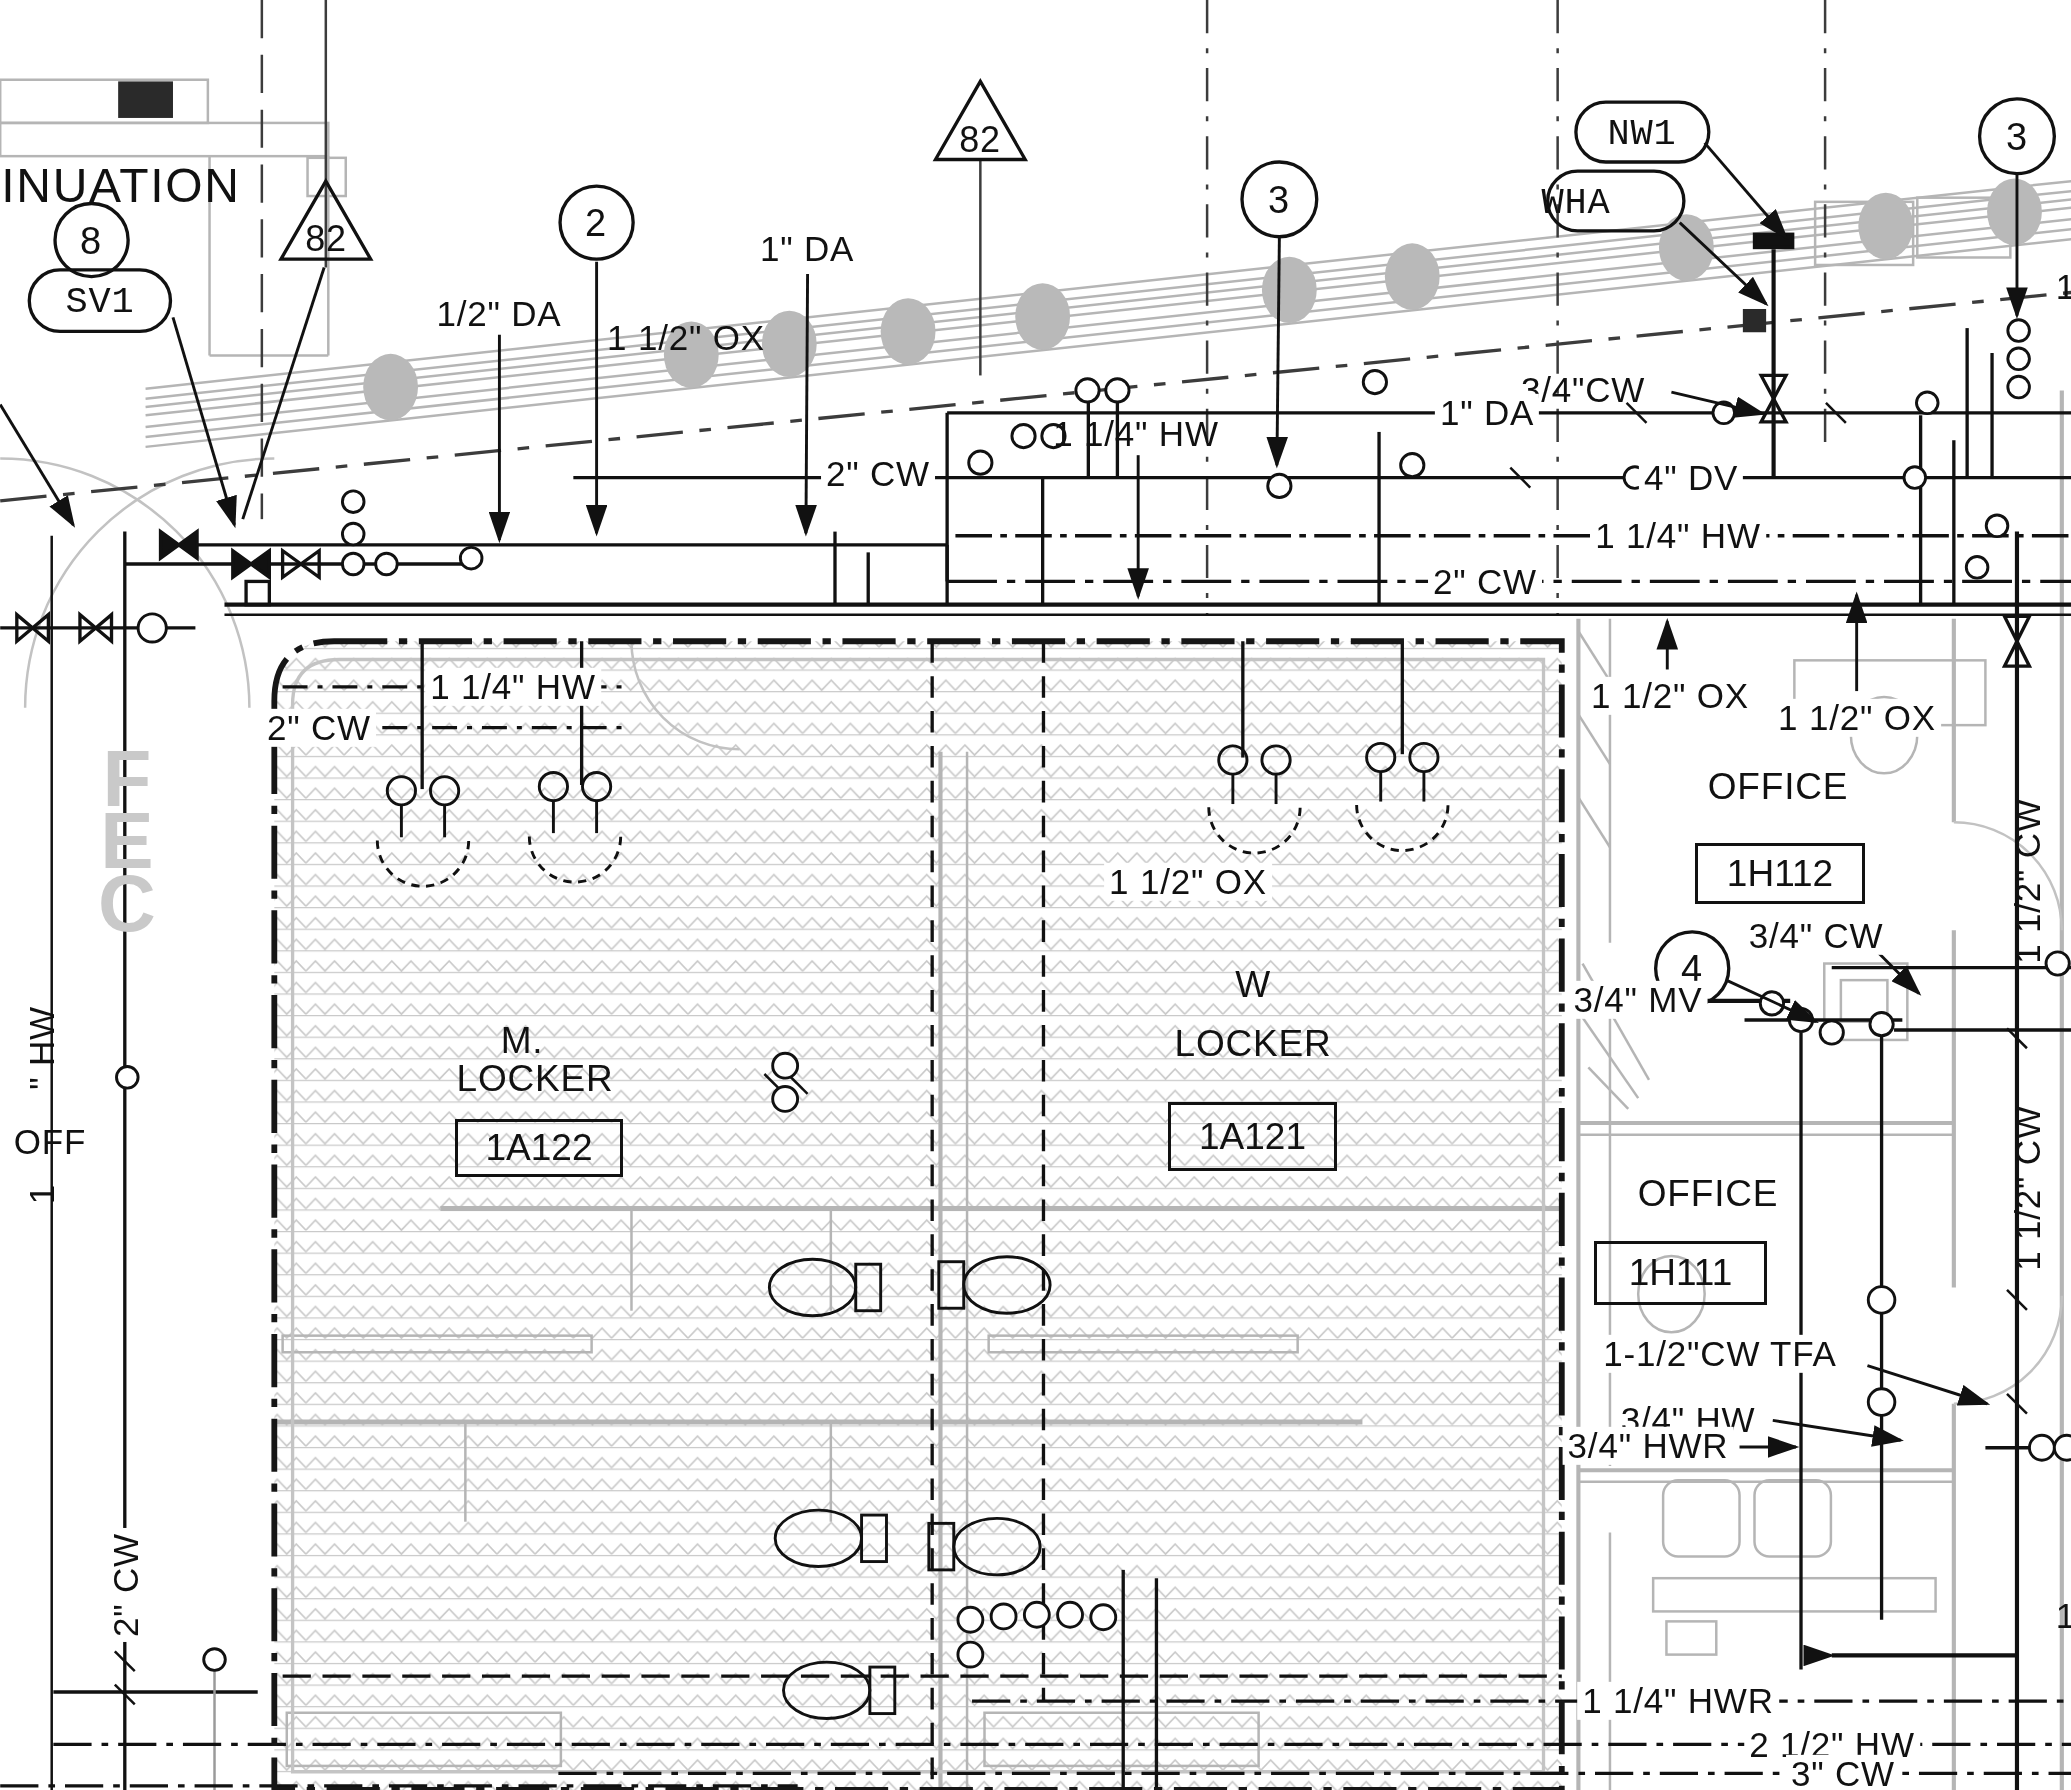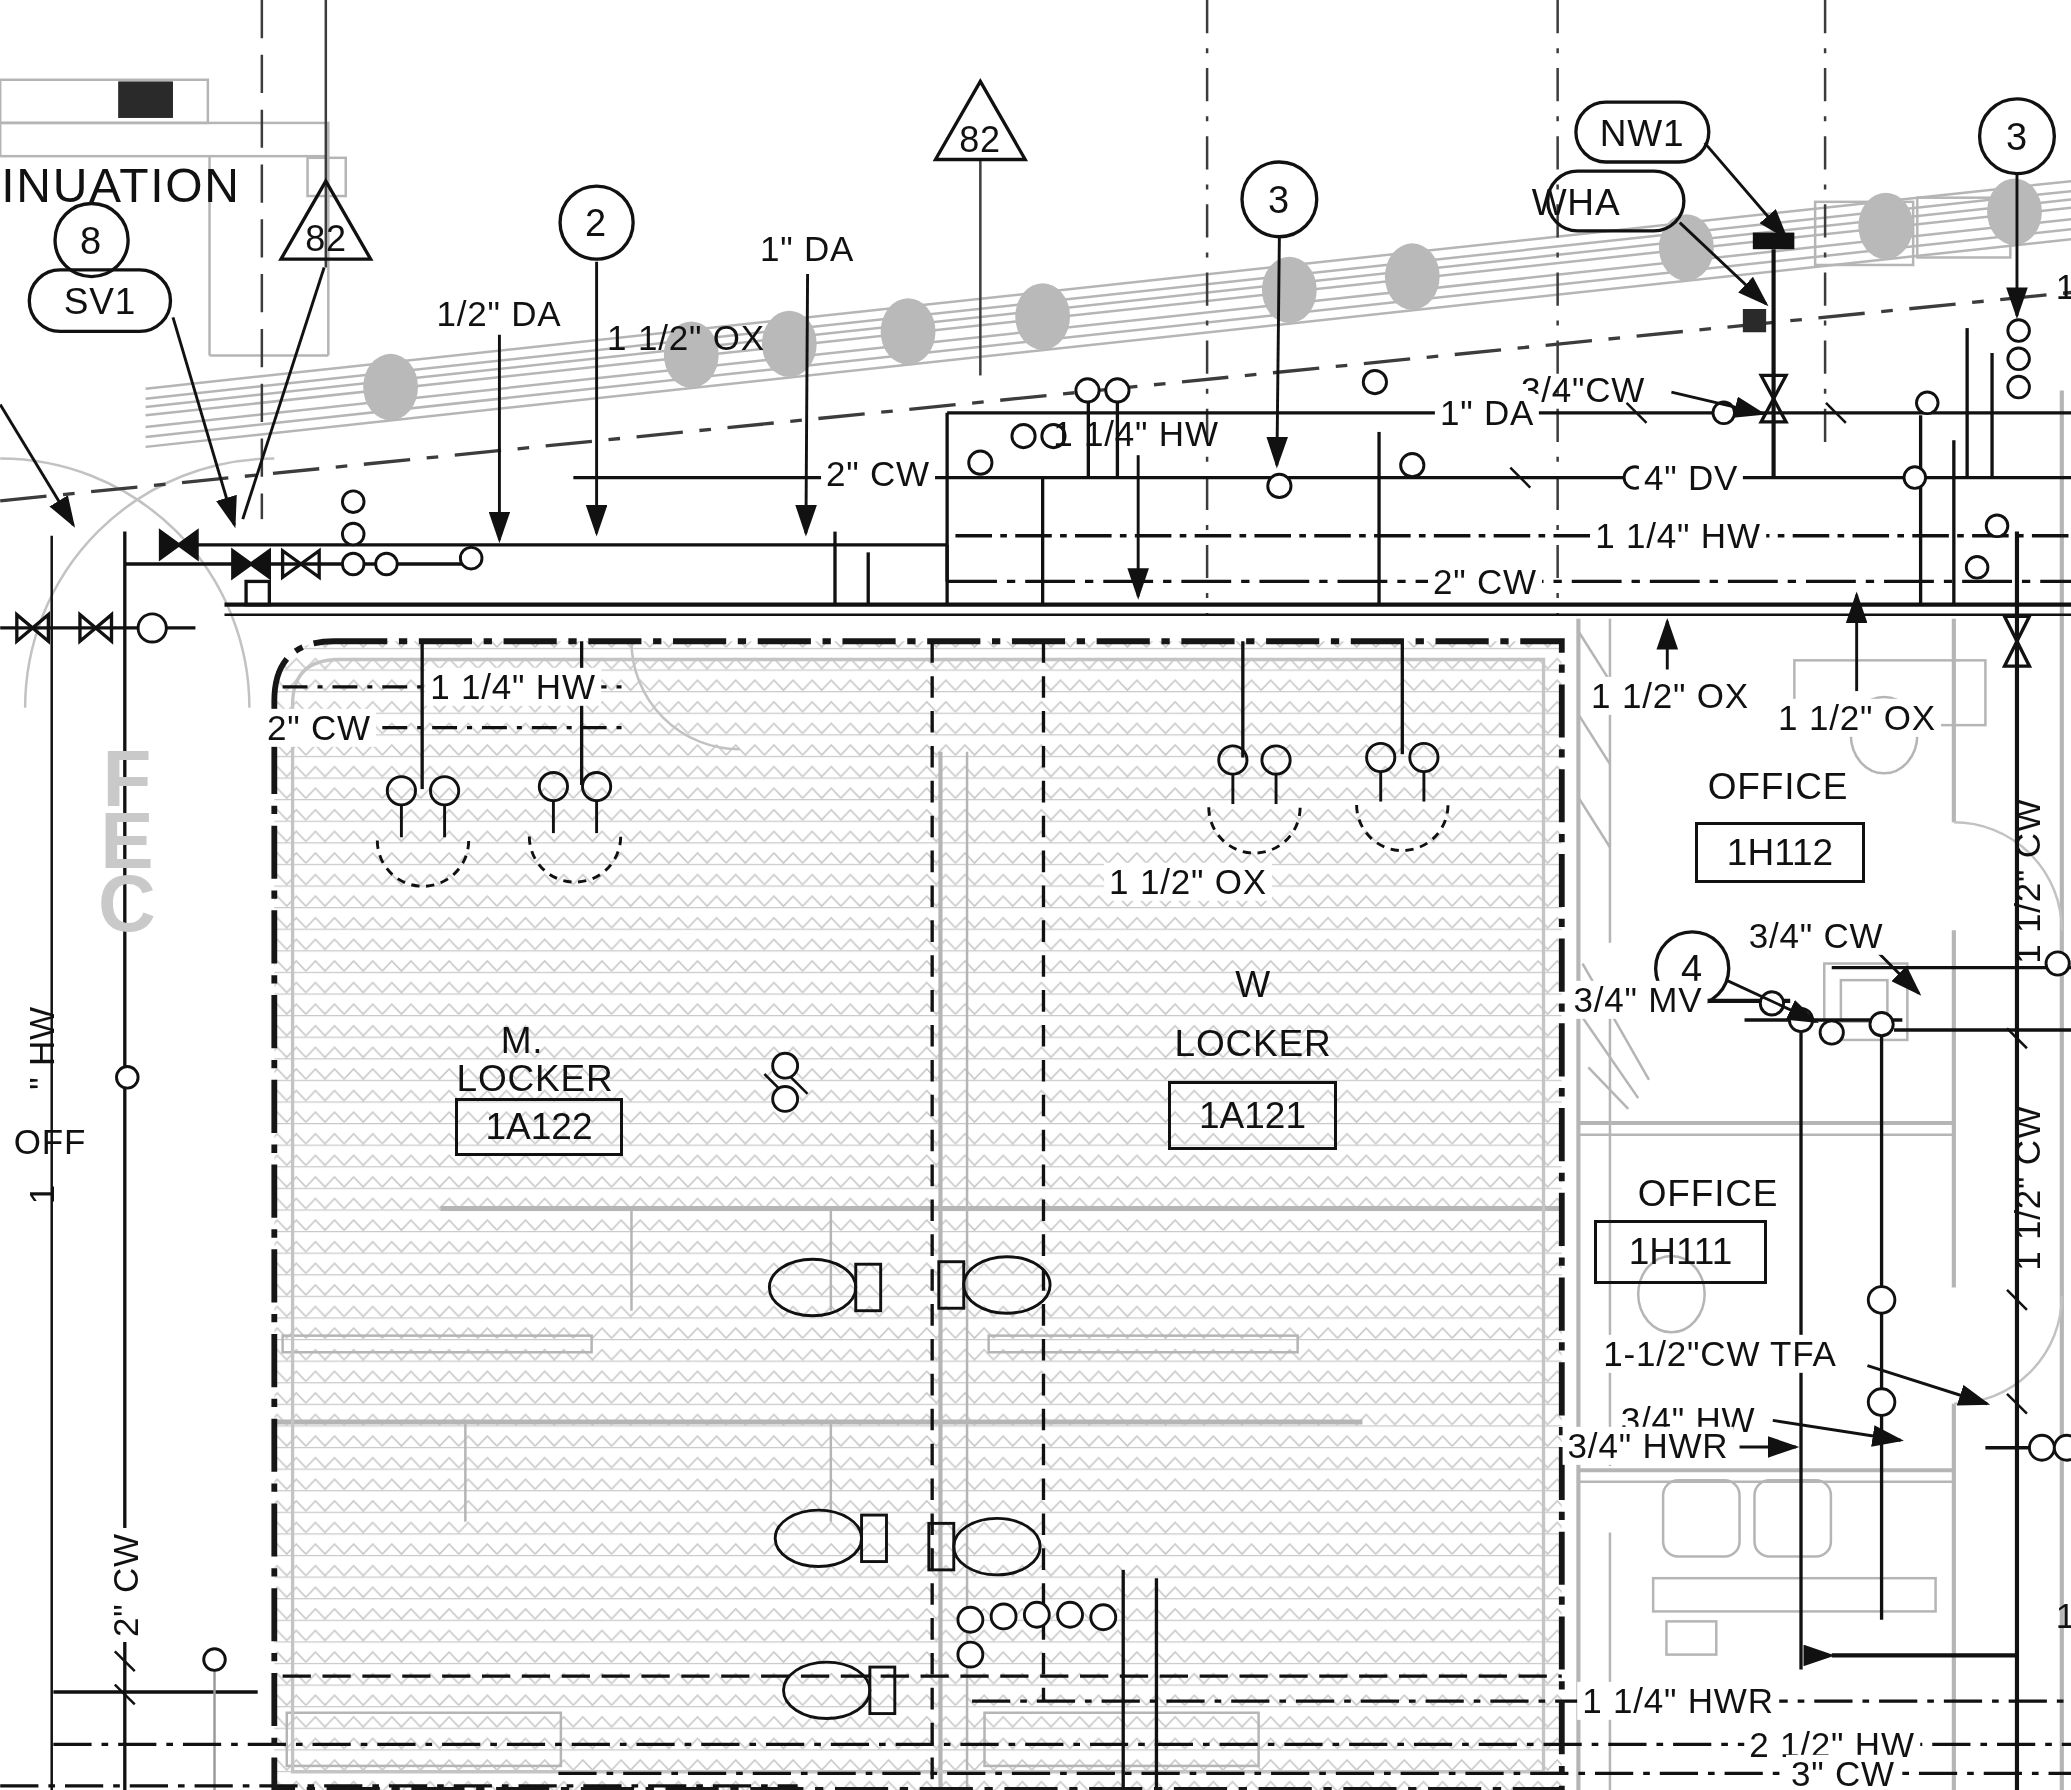--- a/index.html
+++ b/index.html
@@ -5,25 +5,25 @@
   html,body{margin:0;padding:0;background:#fff;}
   #sheet{position:relative;width:2072px;height:1790px;background:#fff;overflow:hidden;
          font-family:"Liberation Sans", sans-serif;color:#111;}
   #linework{position:absolute;left:0;top:0;}
   .lbl{position:absolute;transform:translate(-50%,-50%);font-size:35px;line-height:1.05;
        white-space:nowrap;color:#111;letter-spacing:0.8px;}
   .bg{background:#fff;padding:0.8px 5px;}
   .rot{transform:translate(-50%,-50%) rotate(-90deg);}
   .big{font-size:48px;letter-spacing:1.7px;}
   .callout-txt{font-size:38px;}
-  .tag-txt{font-size:37px;}
+  .tag-txt{font-size:37px;font-family:Liberation Mono, monospace;}
   .tri-txt{font-size:36px;}
   .room{font-size:37px;}
   .roombox{position:absolute;border:3.3px solid #111;display:flex;align-items:center;
-           justify-content:center;font-size:37px;background:transparent;}
+           justify-content:center;font-size:37px;background:transparent;margin-top:21px;}
   .fec{position:absolute;display:flex;flex-direction:column;align-items:center;
        font-size:80px;line-height:0.78;color:#c9c9c9;font-weight:bold;letter-spacing:0;}
 </style>
 </head>
 <body>
 
 <div id="sheet">
 
 <svg id="linework" width="2072" height="1790" viewBox="0 0 2494 2155" xmlns="http://www.w3.org/2000/svg">
   <defs>

